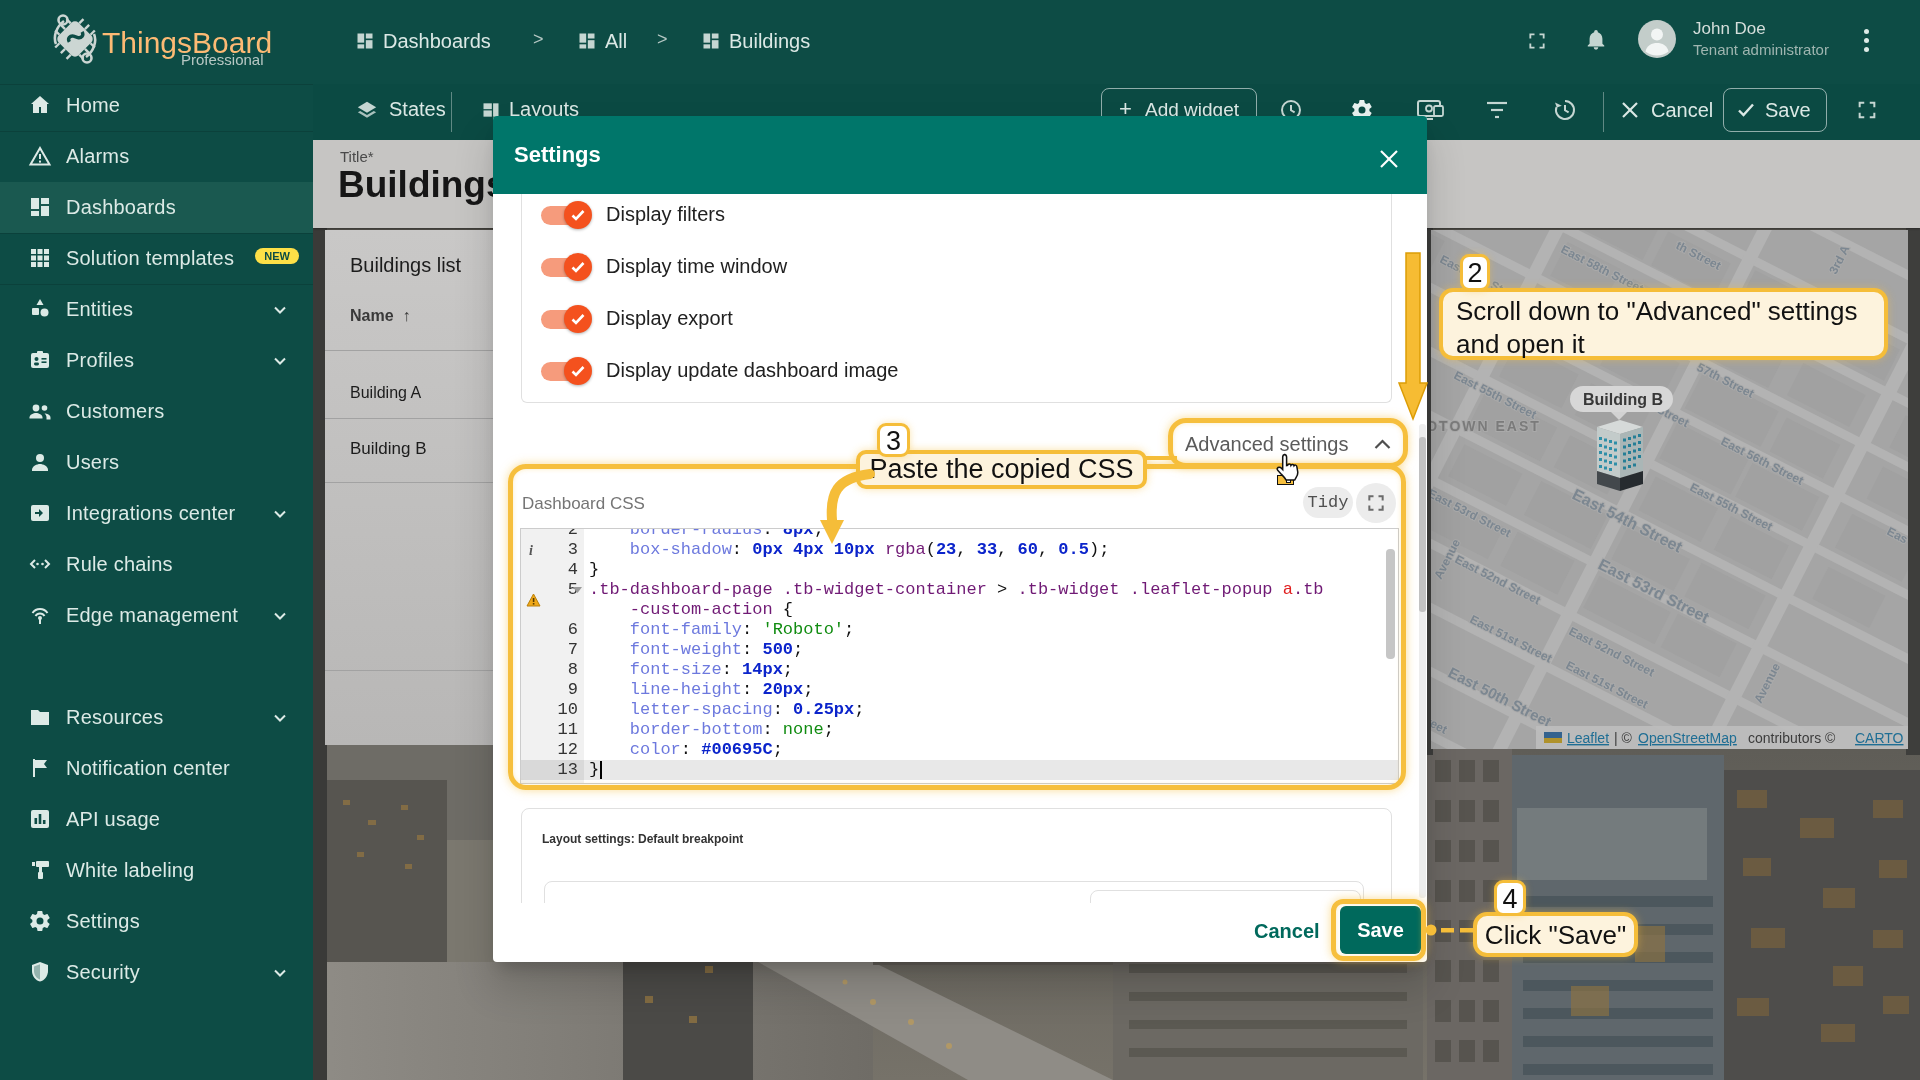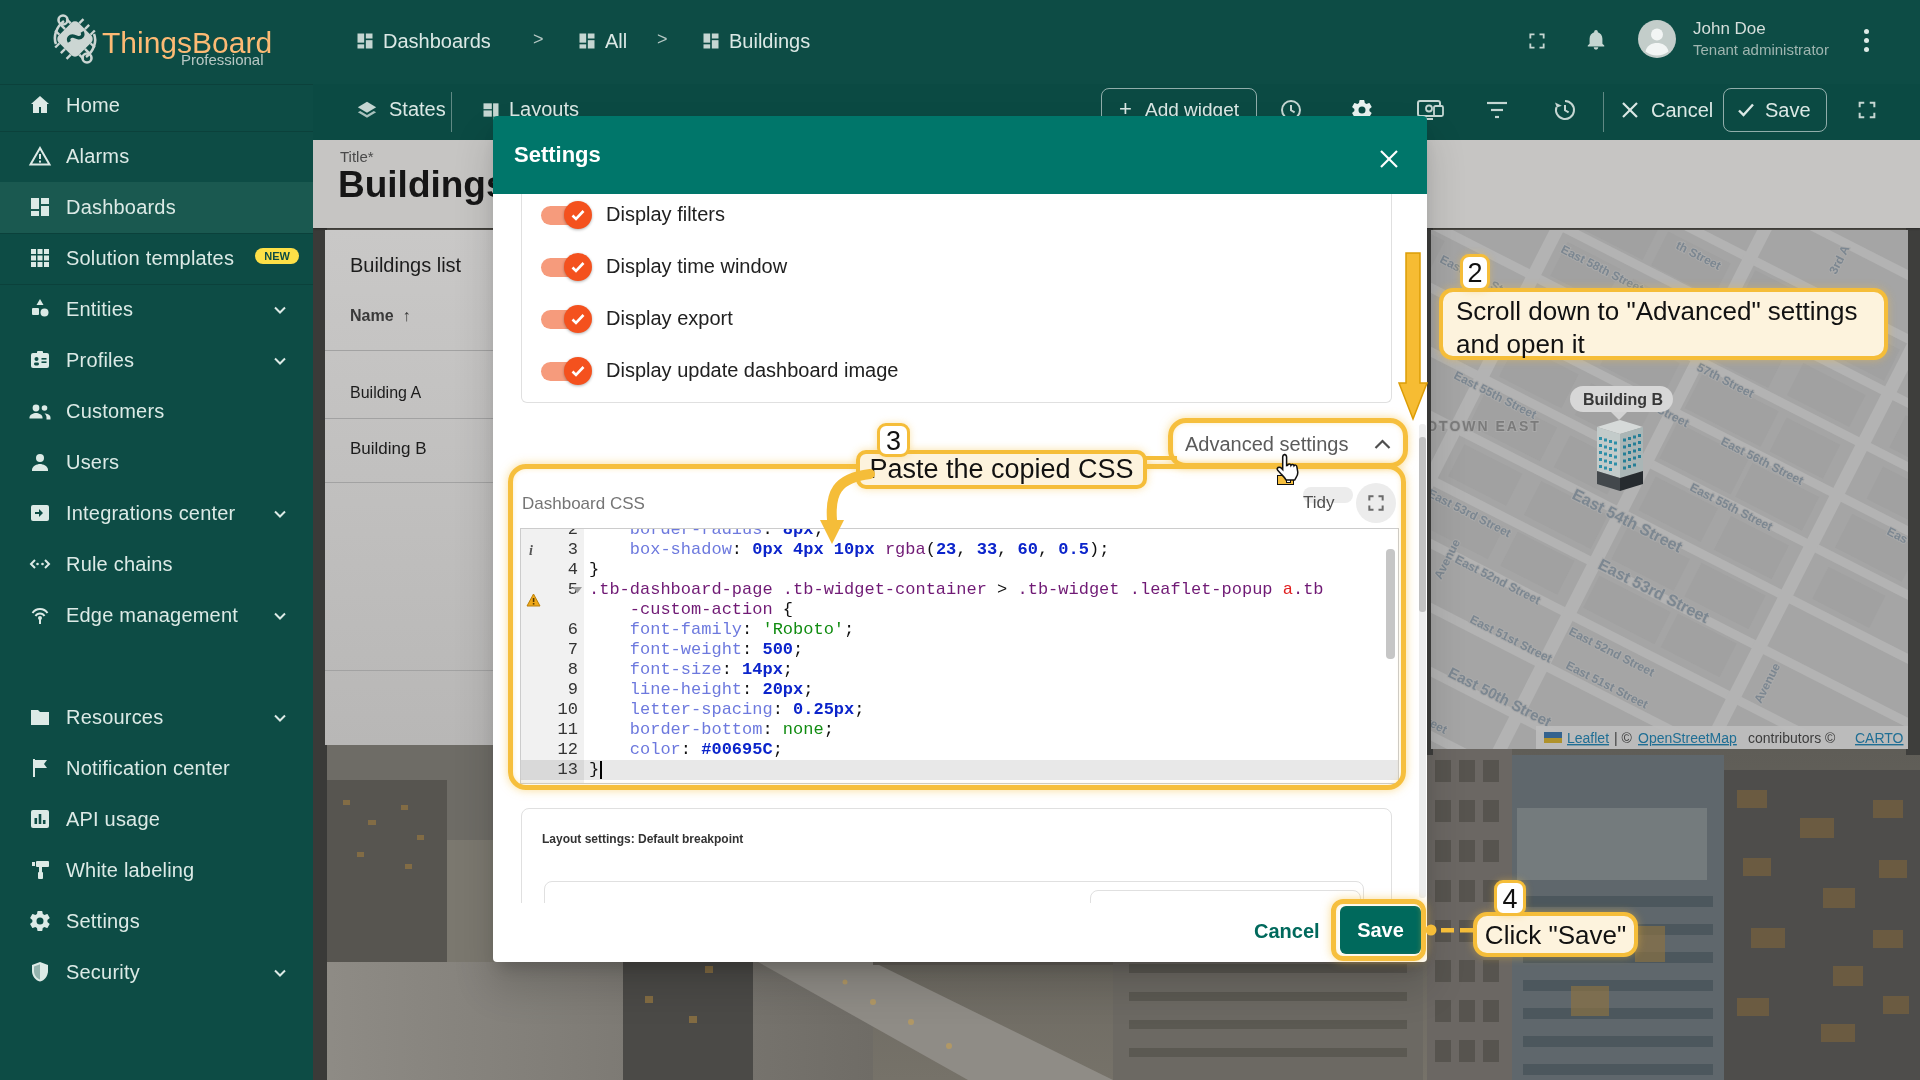--- a/index.html
+++ b/index.html
@@ -707,21 +707,21 @@
           <path d="M2.5 8.5 6 12 13.5 4" fill="none" stroke="#fff" stroke-width="2.6"></path>
         </svg>
       </span>
       <span class="tlab">Display update dashboard image</span>
     </div>
   <div class="abs" style="left:692px;top:317px;font-size:20px;font-weight:500;color:#5b5b5b;">Advanced settings</div>
   <svg class="abs" style="left:881px;top:322px;" width="17" height="12" viewBox="0 0 17 12">
       <path fill="none" stroke="#4f4f4f" stroke-width="2.2" d="M1.5 10 8.5 3 15.5 10"></path>
     </svg>
   <div class="abs" style="left:29px;top:378px;font-size:17px;color:#757575;">Dashboard CSS</div>
-  <div class="abs" style="left:810px;top:371px;width:50px;height:16px;background:#ececec;border-radius:16px;color:#4f4f4f;font-size:17px;text-align:left;line-height:31px;">Tidy</div>
+  <div class="abs" style="left:810px;top:371px;width:50px;height:31px;background:#ececec;border-radius:16px;color:#4f4f4f;font-size:17px;text-align:center;line-height:31px;font-family:Liberation Mono, monospace;">Tidy</div>
   <div class="abs" style="left:863px;top:367px;width:40px;height:40px;background:#ececec;border-radius:50%;"></div>
   <svg class="abs" style="left:873px;top:377px;" width="20" height="20" viewBox="0 0 24 24">
       <path fill="none" stroke="#6b6b6b" stroke-width="2.4" d="M9 4H4v5 M15 4h5v5 M9 20H4v-5 M15 20h5v-5"></path>
     </svg>
   <div class="abs" id="codebox">
     <div class="abs" style="left:0;top:0;width:63px;height:256px;background:#f1f1f1;"></div>
     <div class="abs" style="left:0;top:231px;width:879px;height:20px;background:#e8e8e8;"></div>
     <div class="abs" style="left:0;top:231px;width:63px;height:20px;background:#d9d9d9;"></div>
     <div class="ln" style="top:-9px;">2</div>
       <div class="ln" style="top:11px;">3</div>

